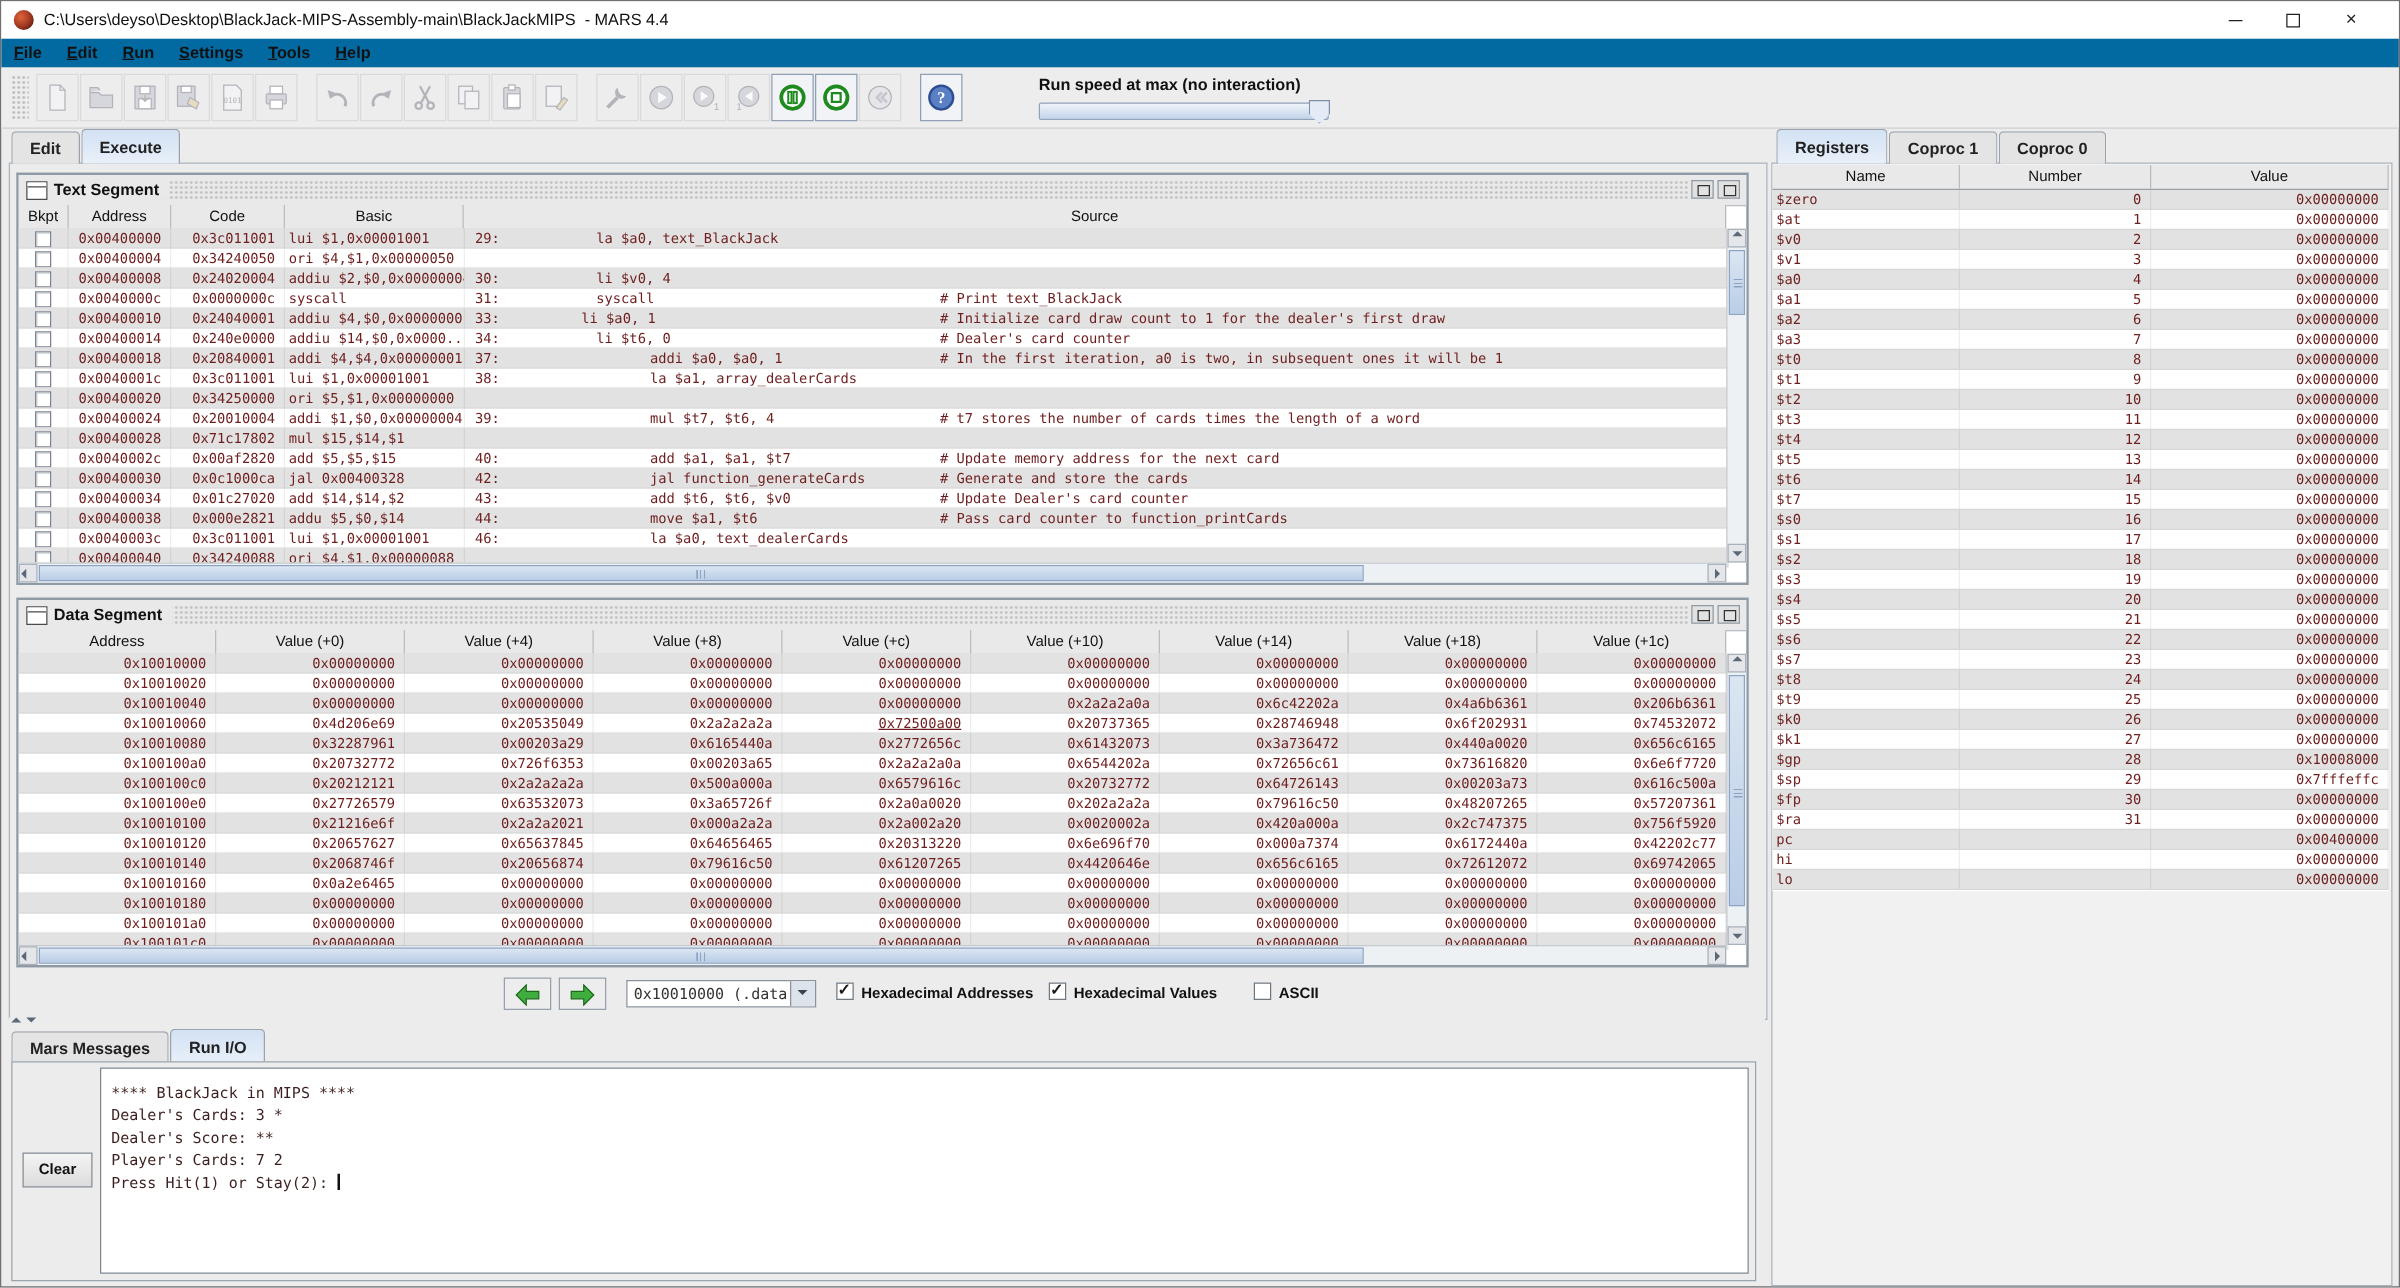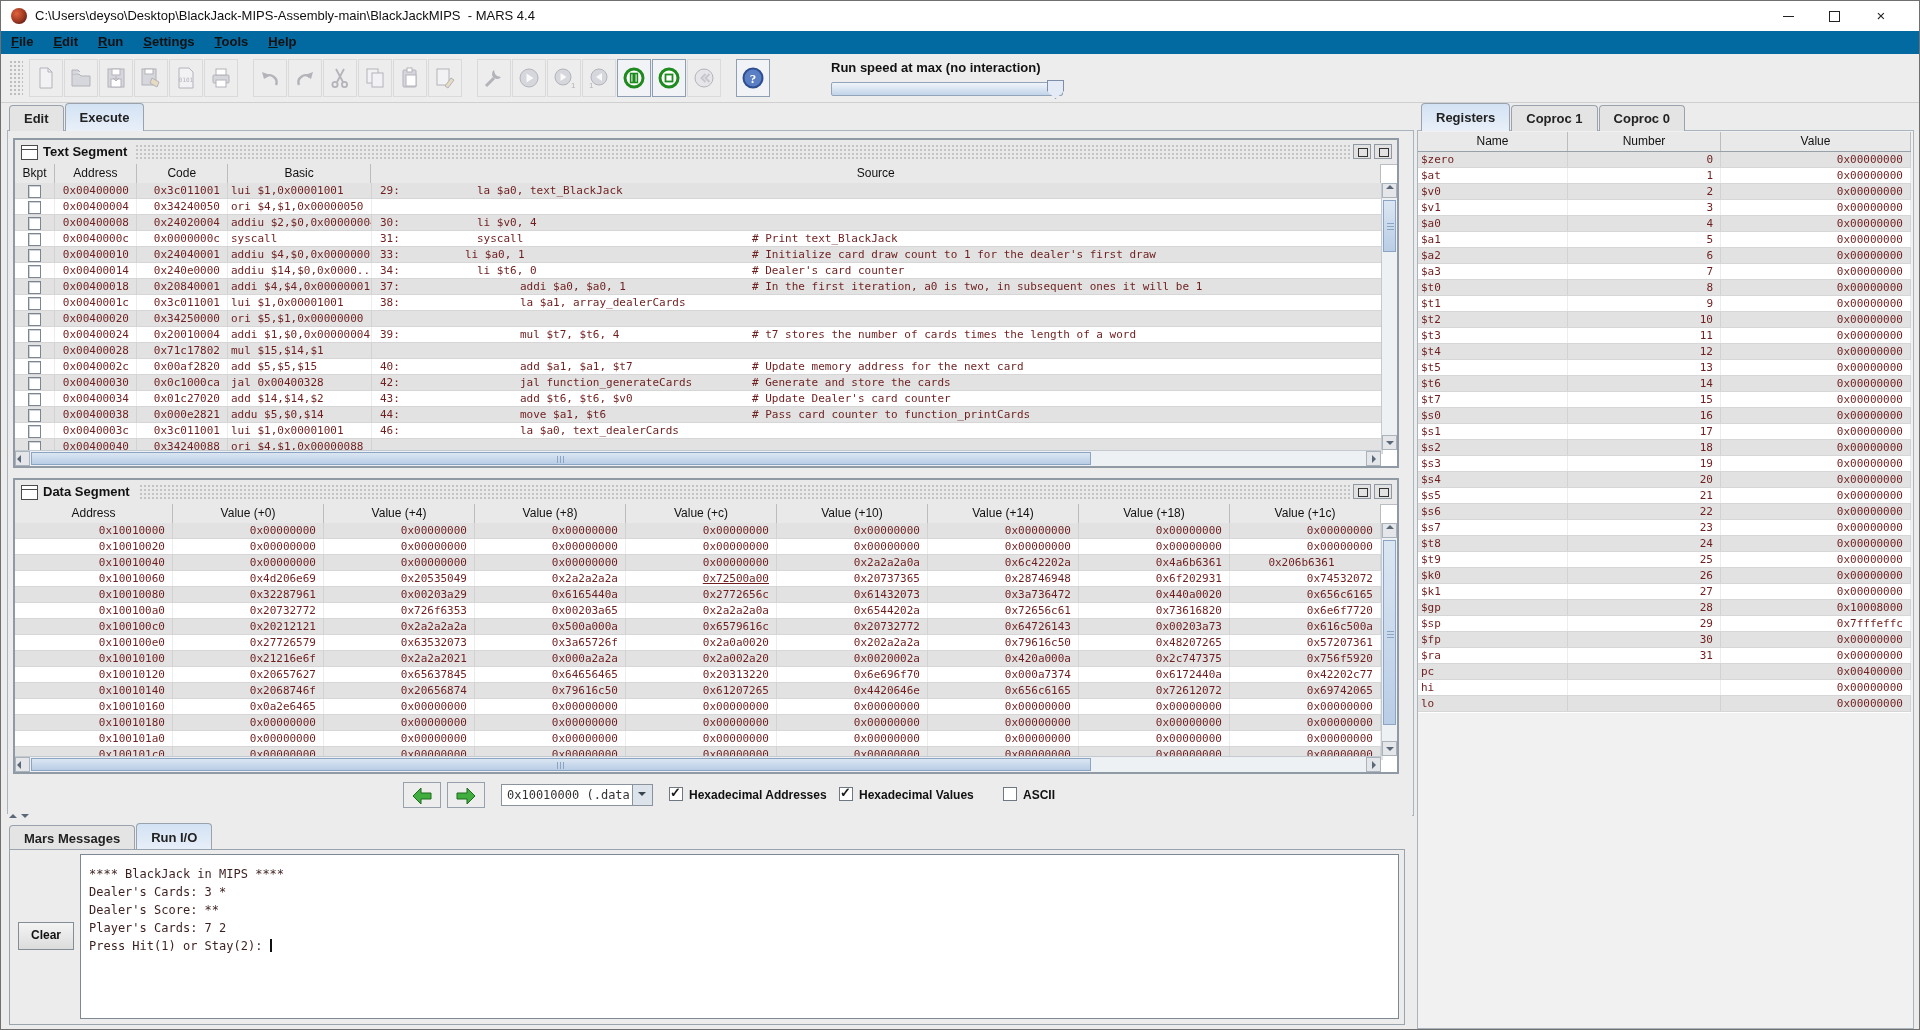--- a/index.html
+++ b/index.html
@@ -459,21 +459,21 @@
         </div>
         <div class="trow">
           <div class="cell mono r" style="width: 158px;">0x10010040</div>
           <div class="cell mono r" style="width: 151px;">0x00000000</div>
           <div class="cell mono r" style="width: 151px;">0x00000000</div>
           <div class="cell mono r" style="width: 151px;">0x00000000</div>
           <div class="cell mono r" style="width: 151px;">0x00000000</div>
           <div class="cell mono r" style="width: 151px;">0x2a2a2a0a</div>
           <div class="cell mono r" style="width: 151px;">0x6c42202a</div>
           <div class="cell mono r" style="width: 151px;">0x4a6b6361</div>
-          <div class="cell mono r" style="width: 151px; text-align: center;">0x206b6361</div>
+          <div class="cell mono r" style="width: 151px;">0x206b6361</div>
         </div>
         <div class="trow">
           <div class="cell mono r" style="width: 158px;">0x10010060</div>
           <div class="cell mono r" style="width: 151px;">0x4d206e69</div>
           <div class="cell mono r" style="width: 151px;">0x20535049</div>
           <div class="cell mono r" style="width: 151px;">0x2a2a2a2a</div>
           <div class="cell mono r" style="width: 151px; text-decoration: underline;">0x72500a00</div>
           <div class="cell mono r" style="width: 151px;">0x20737365</div>
           <div class="cell mono r" style="width: 151px;">0x28746948</div>
           <div class="cell mono r" style="width: 151px;">0x6f202931</div>

